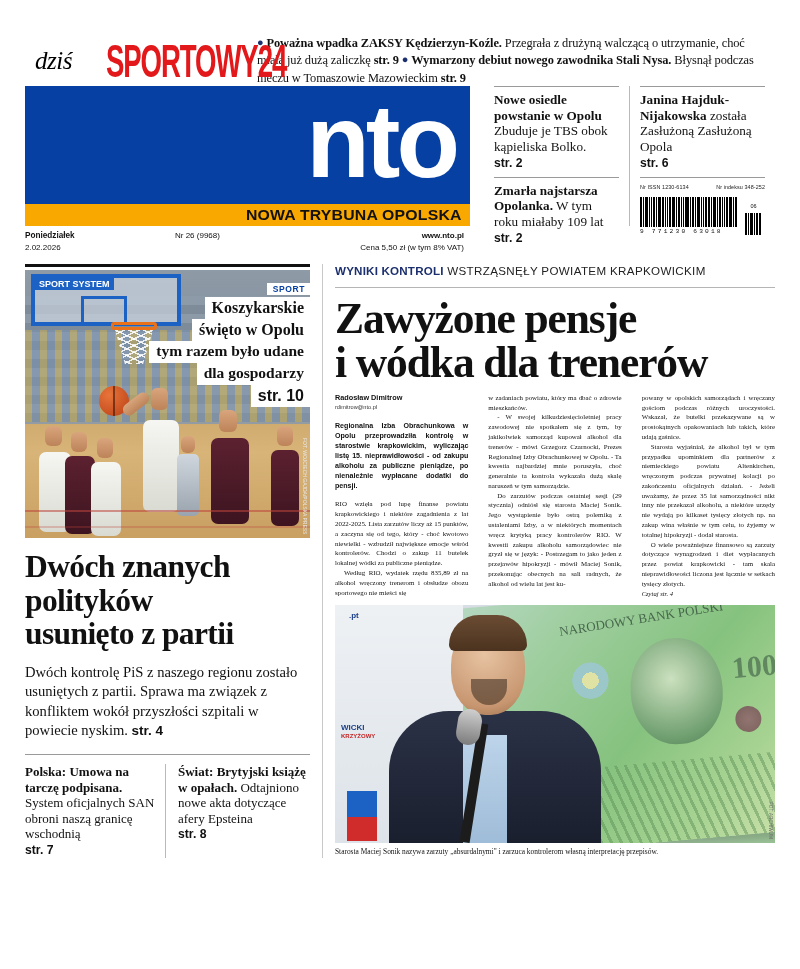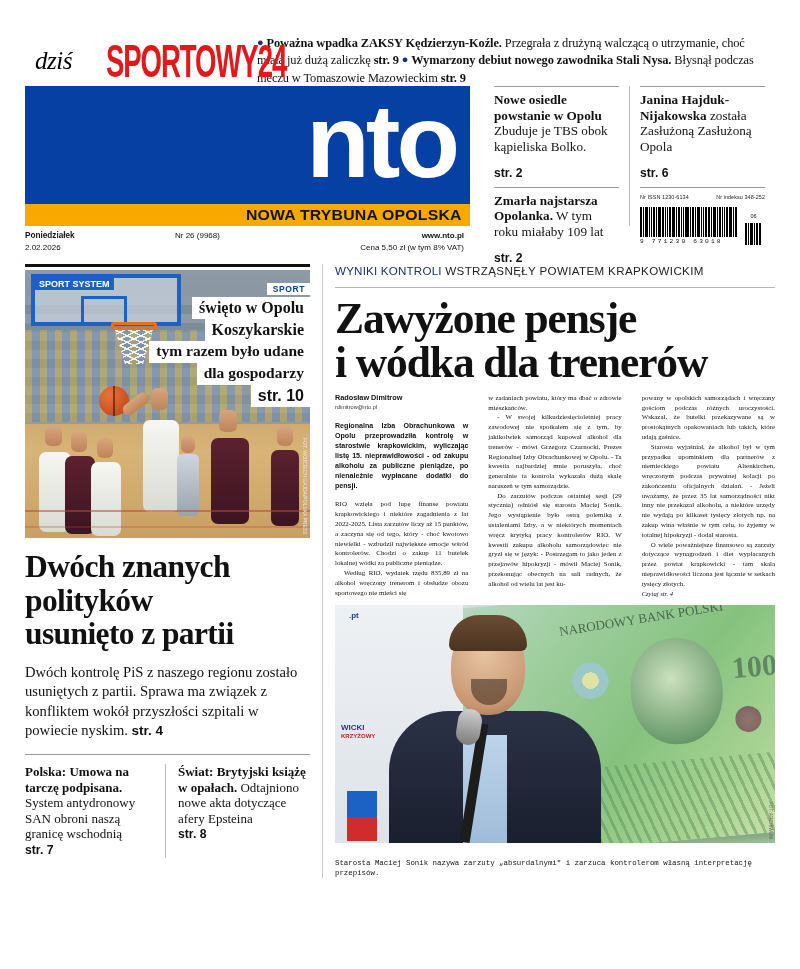--- a/index.html
+++ b/index.html
@@ -59,21 +59,21 @@
     font-family:"Liberation Sans", sans-serif;
     font-weight:bold; font-size:15.5px; color:#111; letter-spacing:0.2px;
     transform:scaleX(1.02);
   }
   .teasercol { flex:1; display:flex; padding-left:14px; }
   .tsub { flex:1; padding:0 10px; }
   .tsub:first-child { border-right:1px solid #b9b9b9; }
   .tline { border-top:1px solid #9a9a9a; }
   .tbox { padding:5px 0 6px 0; font-size:13.2px; line-height:1.18; }
   .tbox b { font-weight:bold; }
-  .tbox .str { font-family:"Liberation Sans", sans-serif; font-weight:bold; font-size:12.2px; display:block; margin-top:12px;}
+  .tbox .str { font-family:"Liberation Sans", sans-serif; font-weight:bold; font-size:12.2px; display:block; margin-top:2px;}
 
   
   .bcwrap { padding-top:6px; }
   .bcmeta { display:flex; justify-content:space-between; font-family:"Liberation Sans", sans-serif;
             font-size:5.4px; color:#222; margin-bottom:3px; letter-spacing:0.1px;}
   .bars { height:34px; display:flex; align-items:flex-end; }
   .bars i { display:block; background:#000; height:30px; margin-right:1px; }
   .bcnums { font-family:"Liberation Mono", monospace; font-size:6.2px; letter-spacing:2.2px; margin-top:1px;}
   .bcside { margin-left:7px; text-align:center; }
   .bcside .lbl { font-family:"Liberation Sans", sans-serif; font-size:5.5px; }
@@ -116,40 +116,40 @@
   .ldeck .str { font-family:"Liberation Sans", sans-serif; font-weight:bold; font-size:13.5px;margin-top:12px; }
 
   .bottomteasers { display:flex; margin-top:14px; padding-top:9px; border-top:1px solid #9a9a9a; }
   .bt { flex:1; font-size:13px; line-height:1.2; padding-right:8px; }
   .bt:last-child { border-left:1px solid #b9b9b9; padding-left:12px; padding-right:0; }
   .bt b { font-weight:bold; }
   .bt .str { font-family:"Liberation Sans", sans-serif; font-weight:bold; font-size:12.2px; display:block; margin-top:1px; }
 
   
   .kicker { font-size:11.6px; letter-spacing:0.35px; font-family:"Liberation Sans", sans-serif; padding-bottom:4px; }
-  .kicker b { color:#1b2f6e; font-weight:normal; letter-spacing:0.2px; }
+  .kicker b { color:#1b2f6e; font-weight:bold; letter-spacing:0.2px; }
   .kicker span.rest { color:#222; }
   .bighead {
     font-family:"Liberation Serif", serif; font-weight:bold;
     font-size:43.5px; line-height:1.02; letter-spacing:-1.1px; margin-top:4px; margin-bottom:8px;
   }
   .hrule { border-top:1px solid #b5b5b5; margin:6px 0 8px 0; }
 
   .cols { display:flex; gap:20px; }
   .col { flex:1; font-size:6.9px; line-height:1.42; text-align:justify; }
   .byline { font-family:"Liberation Sans", sans-serif; font-weight:bold; font-size:7.3px; margin-bottom:1px; }
   .bymail { font-family:"Liberation Sans", sans-serif; font-size:5.6px; color:#333; margin-bottom:9px; }
   .lead { font-family:"Liberation Sans", sans-serif; font-weight:bold; font-size:7.1px; line-height:1.42; margin-bottom:8px; text-align:justify;}
   .col p { margin-bottom:0; text-indent:9px; }
   .col p.noind { text-indent:0; }
   .col .more { font-style:italic; font-size:6.6px; }
 
   
   .bottomphoto { position:relative; width:100%; height:238px; margin-top:7px; overflow:hidden; background:#cfd6dc; }
-  .caption { font-family:Liberation Mono, monospace; font-size:7.4px; padding-top:16px; line-height:1.3; }
+  .caption { font-family:Liberation Serif, serif; font-size:7.4px; padding-top:4px; line-height:1.3; }
 
   
   .court { position:absolute; inset:0; background:linear-gradient(#8e9aa6 0%, #7e8d9c 36%, #c9a46a 48%, #d8b478 68%, #c99f62 100%); }
   .stand { position:absolute; left:0; top:26px; width:100%; height:128px;
            background:repeating-linear-gradient(180deg,#8d9aa8 0 9px,#7d8b99 9px 18px); opacity:.9;}
   .seats { position:absolute; left:0; top:60px; width:100%; height:92px;
            background:repeating-linear-gradient(90deg, rgba(227,188,60,.55) 0 7px, rgba(120,150,190,.5) 7px 15px); opacity:.75;}
   .backboard { position:absolute; left:6px; top:4px; width:150px; height:52px; border:4px solid #1b62c4; background:rgba(220,230,240,.55);}
   .bb-inner { position:absolute; left:46px; top:18px; width:46px; height:30px; border:3px solid #1b62c4; }
   .bb-label { position:absolute; left:10px; top:8px; font-family:"Liberation Sans", sans-serif;
@@ -366,42 +366,42 @@
         <div class="skin" style="left:72px;top:168px;width:16px;height:20px;"></div>
         <div class="player p-dark" style="left:246px;top:180px;width:28px;height:76px;"></div>
         <div class="skin" style="left:252px;top:156px;width:16px;height:20px;"></div>
         <div class="ref" style="left:152px;top:184px;width:22px;height:62px;"></div>
         <div class="skin" style="left:156px;top:166px;width:14px;height:17px;"></div>
         <div class="floorline" style="top:240px;"></div>
         <div class="floorline" style="top:256px; opacity:.5;"></div>
 
         <div class="sp-overlay">
           <div><span class="sp-tag">SPORT</span></div>
+          <div><span class="sp-line">Koszykarskie</span></div>
           <div><span class="sp-line">święto w Opolu</span></div>
-          <div><span class="sp-line">Koszykarskie</span></div>
           <div><span class="sp-line reg">tym razem było udane</span></div>
           <div><span class="sp-line reg">dla gospodarzy</span></div>
           <div><span class="sp-line str">str. 10</span></div>
         </div>
         <div class="sp-credit">FOT. WOJCIECH GAJDA/POLSKA PRESS</div>
       </div>
 
       <div class="lhead">
         <span>Dwóch znanych</span><br>
         <span>polityków</span><br>
         <span>usunięto z partii</span>
       </div>
       <div class="ldeck">
         <span>Dwóch kontrolę PiS z naszego regionu zostało usuniętych z partii. Sprawa ma związek z konfliktem wokół przyszłości szpitali w powiecie nyskim. </span><span class="str" style="display:inline">str. 4</span>
       </div>
 
       <div class="bottomteasers">
         <div class="bt">
           <b>Polska: Umowa na tarczę podpisana.</b>
-          <span>System antydronowy SAN obroni naszą granicę wschodnią</span>
+          <span>System oficjalnych SAN obroni naszą granicę wschodnią</span>
           <span class="str">str. 7</span>
         </div>
         <div class="bt">
           <b>Świat: Brytyjski książę w opałach.</b>
           <span>Odtajniono nowe akta dotyczące afery Epsteina</span>
           <span class="str">str. 8</span>
         </div>
       </div>
     </div>
 

